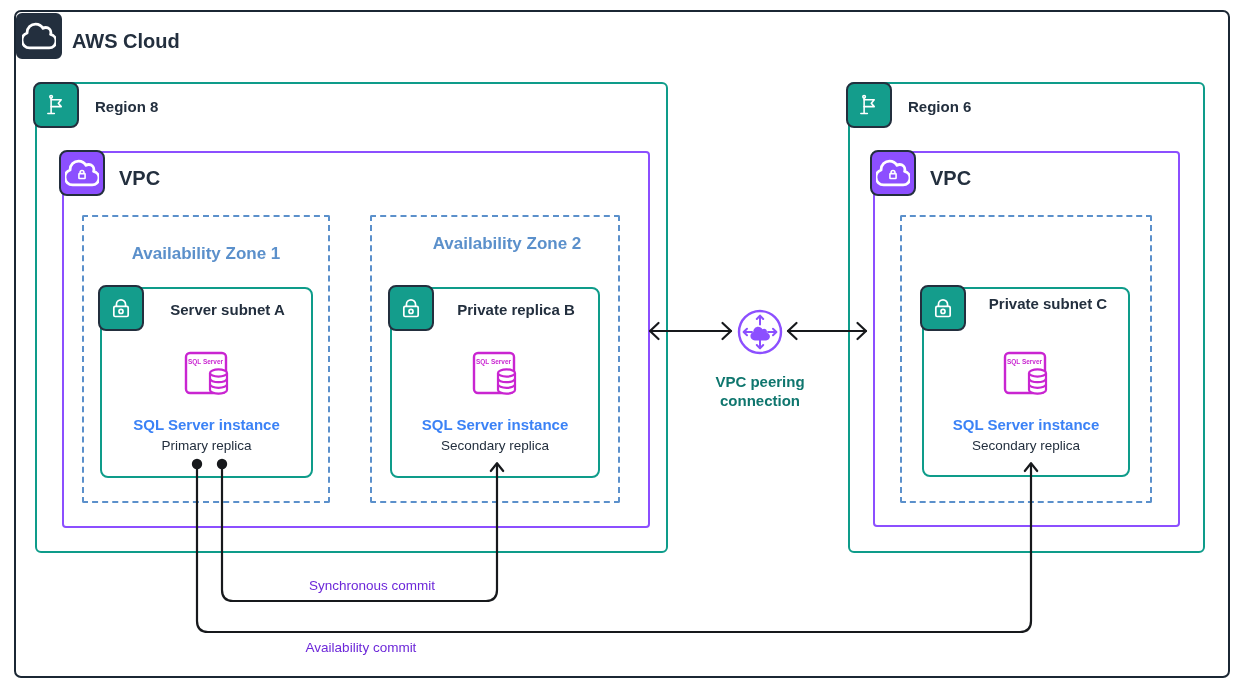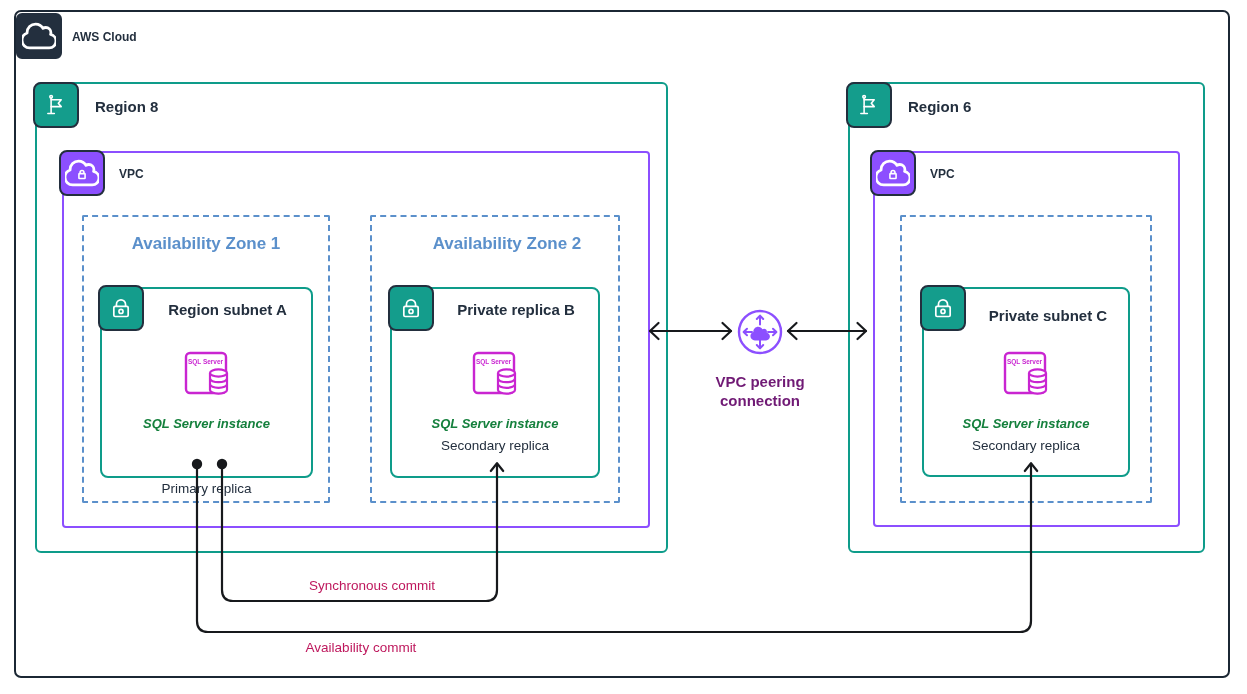--- a/index.html
+++ b/index.html
@@ -15,27 +15,27 @@
   .az{border:2px dashed #5B90CB;border-radius:2px;}
   .subnet{border:2px solid #0E9C8A;border-radius:8px;background:#ffffff;}
   .icon-badge{
     position:absolute;width:46px;height:46px;box-sizing:border-box;
     border-radius:8px;display:flex;align-items:center;justify-content:center;z-index:4;
   }
   .badge-navy{background:#232F3E;border:2px solid #232F3E;border-radius:6px;}
   .badge-teal{background:#149D8C;border:2.4px solid #232F3E;}
   .badge-purple{background:#8C4FFF;border:2.4px solid #232F3E;}
   .lbl{position:absolute;font-weight:bold;font-size:15px;color:#232F3E;white-space:nowrap;z-index:3;}
-  .lbl-big{font-size:12px;}
+  .lbl-big{font-size:20px;}
   .az-lbl{position:absolute;font-weight:bold;font-size:17px;color:#5B90CB;text-align:center;z-index:3;}
   .center-lbl{position:absolute;text-align:center;z-index:3;}
-  .inst{font-weight:bold;font-size:13px;color:#15803d;font-style:italic;}
+  .inst{font-weight:bold;font-size:15px;color:#3b82f6;}
   .replica{font-size:13.5px;color:#232F3E;}
-  .conn-lbl{position:absolute;font-size:13.5px;color:#be185d;text-align:center;z-index:6;white-space:nowrap;}
-  .peer-lbl{position:absolute;font-weight:bold;font-size:15px;line-height:19px;color:#701a75;text-align:center;z-index:3;}
+  .conn-lbl{position:absolute;font-size:13.5px;color:#6d28d9;text-align:center;z-index:6;white-space:nowrap;}
+  .peer-lbl{position:absolute;font-weight:bold;font-size:15px;line-height:19px;color:#0f766e;text-align:center;z-index:3;}
   svg{display:block;}
   #overlay{position:absolute;left:0;top:0;z-index:5;pointer-events:none;}
   .sqlicon{position:absolute;z-index:3;}
 </style>
 </head>
 <body>
 
 <div id="stage">
 
   <div class="box outer" style="left:14px;top:10px;width:1216px;height:668px;"></div>
@@ -62,45 +62,45 @@
       <path d="M0 336c0 79.5 64.5 144 144 144H512c70.7 0 128-57.3 128-128c0-61.9-44-113.6-102.4-125.4c4.1-10.7 6.4-22.4 6.4-34.6c0-53-43-96-96-96c-19.7 0-38.1 6-53.3 16.2C367 64.2 315.3 32 256 32C167.6 32 96 103.6 96 192c0 2.7 .1 5.4 .2 8.1C40.2 219.8 0 273.2 0 336z" fill="none" stroke="#ffffff" stroke-width="52" stroke-linejoin="round"></path>
       <g fill="none" stroke="#ffffff" stroke-width="30" stroke-linejoin="round">
         <rect x="262" y="268" width="116" height="92" rx="12"></rect>
         <path d="M284 268 v-24 a36 36 0 0 1 72 0 V268"></path>
       </g>
     </svg>
   </div>
   <div class="lbl lbl-big" style="left:119px;top:167px;">VPC</div>
 
   <div class="box az" style="left:82px;top:215px;width:248px;height:288px;"></div>
-  <div class="az-lbl" style="left:82px;top:234px;width:248px;text-align:center;">Availability Zone 1</div>
+  <div class="az-lbl" style="left:82px;top:244px;width:248px;text-align:center;">Availability Zone 1</div>
 
   <div class="box subnet" style="left:100px;top:287px;width:213px;height:191px;"></div>
   <div class="icon-badge badge-teal" style="left:98px;top:285px;">
     <svg width="30" height="30" viewBox="0 0 46 46" fill="none" stroke="#ffffff" stroke-width="2.6" stroke-linejoin="round">
       <path d="M16 20.5 v-3 a7 7 0 0 1 14 0 v3"></path>
       <rect x="12" y="20.5" width="22" height="15.5" rx="2"></rect>
       <circle cx="23" cy="28.2" r="3.1"></circle>
     </svg>
   </div>
-  <div class="center-lbl lbl" style="left:152px;top:301px;width:151px;text-align:center;">Region subnet A</div>
+  <div class="center-lbl lbl" style="left:152px;top:301px;width:151px;text-align:center;">Server subnet A</div>
   <div class="sqlicon" style="left:184px;top:349px;">
     <svg width="48" height="50" viewBox="0 0 48 50">
       <rect x="2" y="4" width="40" height="40" rx="4" fill="#ffffff" stroke="#C925D1" stroke-width="2.4"></rect>
       <text x="21.5" y="15" text-anchor="middle" font-size="7.4" font-weight="bold" fill="#C925D1" textLength="35" lengthAdjust="spacingAndGlyphs" font-family="Liberation Sans, sans-serif">SQL Server</text>
       <g fill="#ffffff" stroke="#C925D1" stroke-width="2.2">
         <path d="M26 24 V41 a8.5 3.6 0 0 0 17 0 V24"></path>
         <path d="M26 35.3 a8.5 3.6 0 0 0 17 0" fill="none"></path>
         <path d="M26 29.6 a8.5 3.6 0 0 0 17 0" fill="none"></path>
         <ellipse cx="34.5" cy="24" rx="8.5" ry="3.6"></ellipse>
       </g>
     </svg>
   </div>
   <div class="center-lbl inst" style="left:100px;top:416px;width:213px;">SQL Server instance</div>
-  <div class="center-lbl replica" style="left:100px;top:438px;width:213px;margin-top:43px;">Primary replica</div>
+  <div class="center-lbl replica" style="left:100px;top:438px;width:213px;">Primary replica</div>
 
   <div class="box az" style="left:370px;top:215px;width:250px;height:288px;"></div>
   <div class="az-lbl" style="left:382px;top:234px;width:250px;">Availability Zone 2</div>
 
   <div class="box subnet" style="left:390px;top:287px;width:210px;height:191px;"></div>
   <div class="icon-badge badge-teal" style="left:388px;top:285px;">
     <svg width="30" height="30" viewBox="0 0 46 46" fill="none" stroke="#ffffff" stroke-width="2.6" stroke-linejoin="round">
       <path d="M16 20.5 v-3 a7 7 0 0 1 14 0 v3"></path>
       <rect x="12" y="20.5" width="22" height="15.5" rx="2"></rect>
       <circle cx="23" cy="28.2" r="3.1"></circle>
@@ -147,21 +147,21 @@
   <div class="box az" style="left:900px;top:215px;width:252px;height:288px;"></div>
 
   <div class="box subnet" style="left:922px;top:287px;width:208px;height:190px;"></div>
   <div class="icon-badge badge-teal" style="left:920px;top:285px;">
     <svg width="30" height="30" viewBox="0 0 46 46" fill="none" stroke="#ffffff" stroke-width="2.6" stroke-linejoin="round">
       <path d="M16 20.5 v-3 a7 7 0 0 1 14 0 v3"></path>
       <rect x="12" y="20.5" width="22" height="15.5" rx="2"></rect>
       <circle cx="23" cy="28.2" r="3.1"></circle>
     </svg>
   </div>
-  <div class="center-lbl lbl" style="left:974px;top:307px;width:148px;">Private subnet C</div>
+  <div class="center-lbl lbl" style="left:974px;top:295px;width:148px;">Private subnet C</div>
   <div class="sqlicon" style="left:1003px;top:349px;">
     <svg width="48" height="50" viewBox="0 0 48 50">
       <rect x="2" y="4" width="40" height="40" rx="4" fill="#ffffff" stroke="#C925D1" stroke-width="2.4"></rect>
       <text x="21.5" y="15" text-anchor="middle" font-size="7.4" font-weight="bold" fill="#C925D1" textLength="35" lengthAdjust="spacingAndGlyphs" font-family="Liberation Sans, sans-serif">SQL Server</text>
       <g fill="#ffffff" stroke="#C925D1" stroke-width="2.2">
         <path d="M26 24 V41 a8.5 3.6 0 0 0 17 0 V24"></path>
         <path d="M26 35.3 a8.5 3.6 0 0 0 17 0" fill="none"></path>
         <path d="M26 29.6 a8.5 3.6 0 0 0 17 0" fill="none"></path>
         <ellipse cx="34.5" cy="24" rx="8.5" ry="3.6"></ellipse>
       </g>

